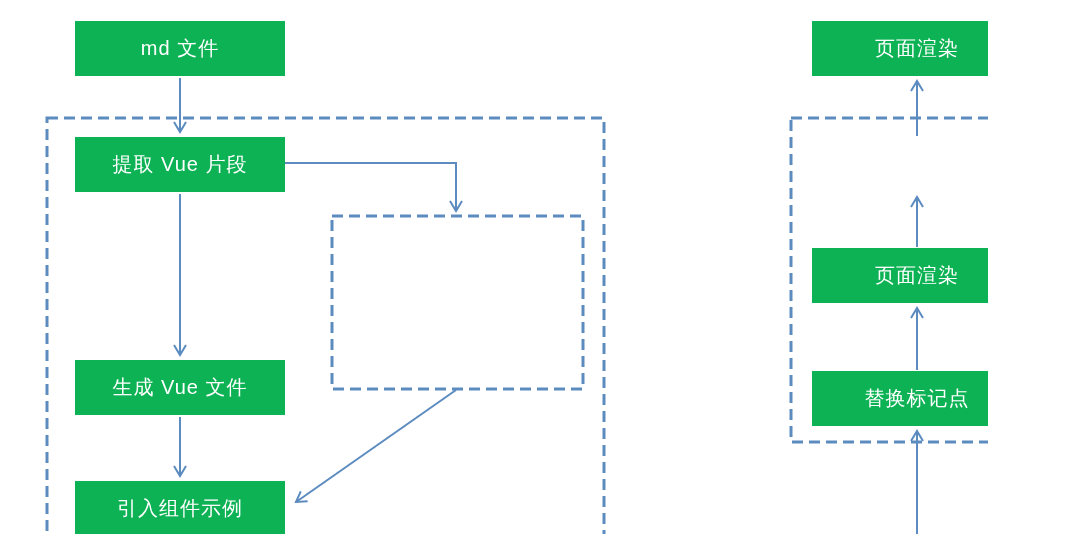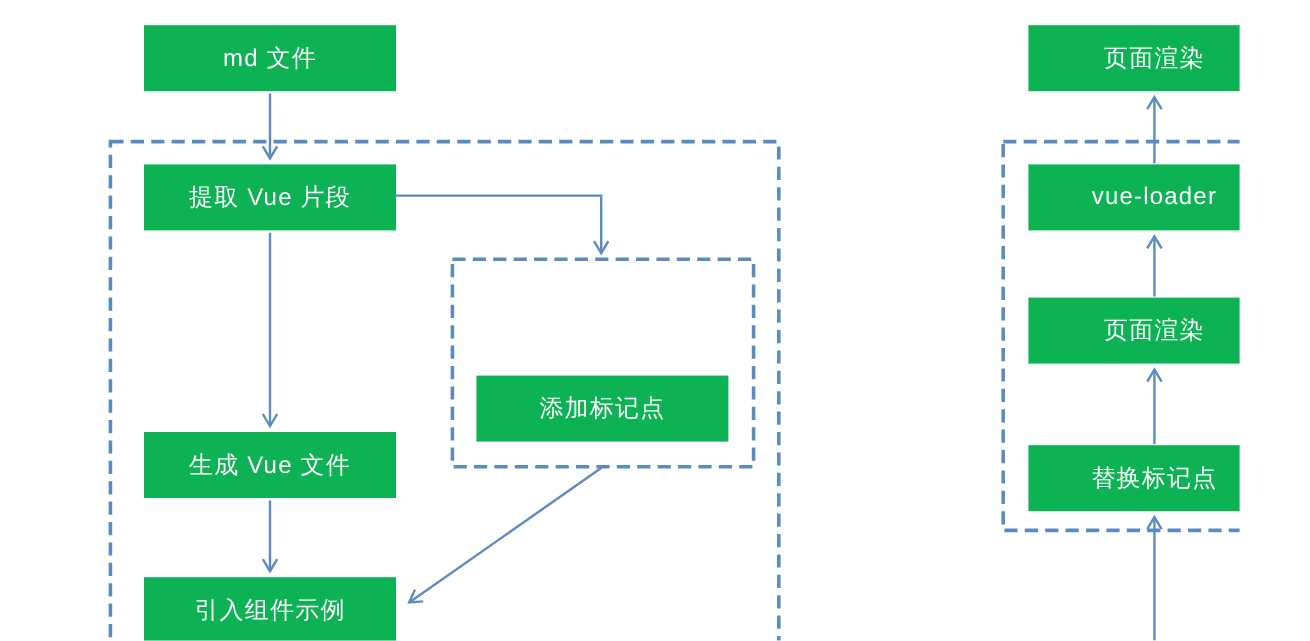--- a/index.html
+++ b/index.html
@@ -7,21 +7,20 @@
     padding: 0;
     background: #ffffff;
   }
   .canvas {
     position: relative;
     width: 988px;
     height: 534px;
     background: var(--canvas-bg, #ffffff);
     overflow: hidden;
     font-family: "Liberation Sans", "DejaVu Sans", sans-serif;
-    margin-left: 45px;
   }
   .connector-layer {
     position: absolute;
     left: 0;
     top: 0;
     width: 1092px;
     height: 534px;
     color: var(--connector, #5c8bc0);
   }
   .node {
@@ -80,20 +79,18 @@
     <path d="M917 247 L917 197" fill="none" stroke="currentColor" stroke-width="2" marker-end="url(#ah)"></path>
     <path d="M917 370 L917 308" fill="none" stroke="currentColor" stroke-width="2" marker-end="url(#ah)"></path>
     <path d="M917 534 L917 431" fill="none" stroke="currentColor" stroke-width="2" marker-end="url(#ah)"></path>
   </svg>
 
   <div class="node n-md">md 文件</div>
   <div class="node n-extract">提取 Vue 片段</div>
   <div class="node n-generate">生成 Vue 文件</div>
   <div class="node n-import">引入组件示例</div>
 
-  <div class="node n-add">添加标记点</div>
 
   <div class="node n-render">页面渲染</div>
-  <div class="node n-loader">vue-loader</div>
   <div class="node n-compose">页面渲染</div>
   <div class="node n-replace">替换标记点</div>
 
 </div>
 
 </body></html>

